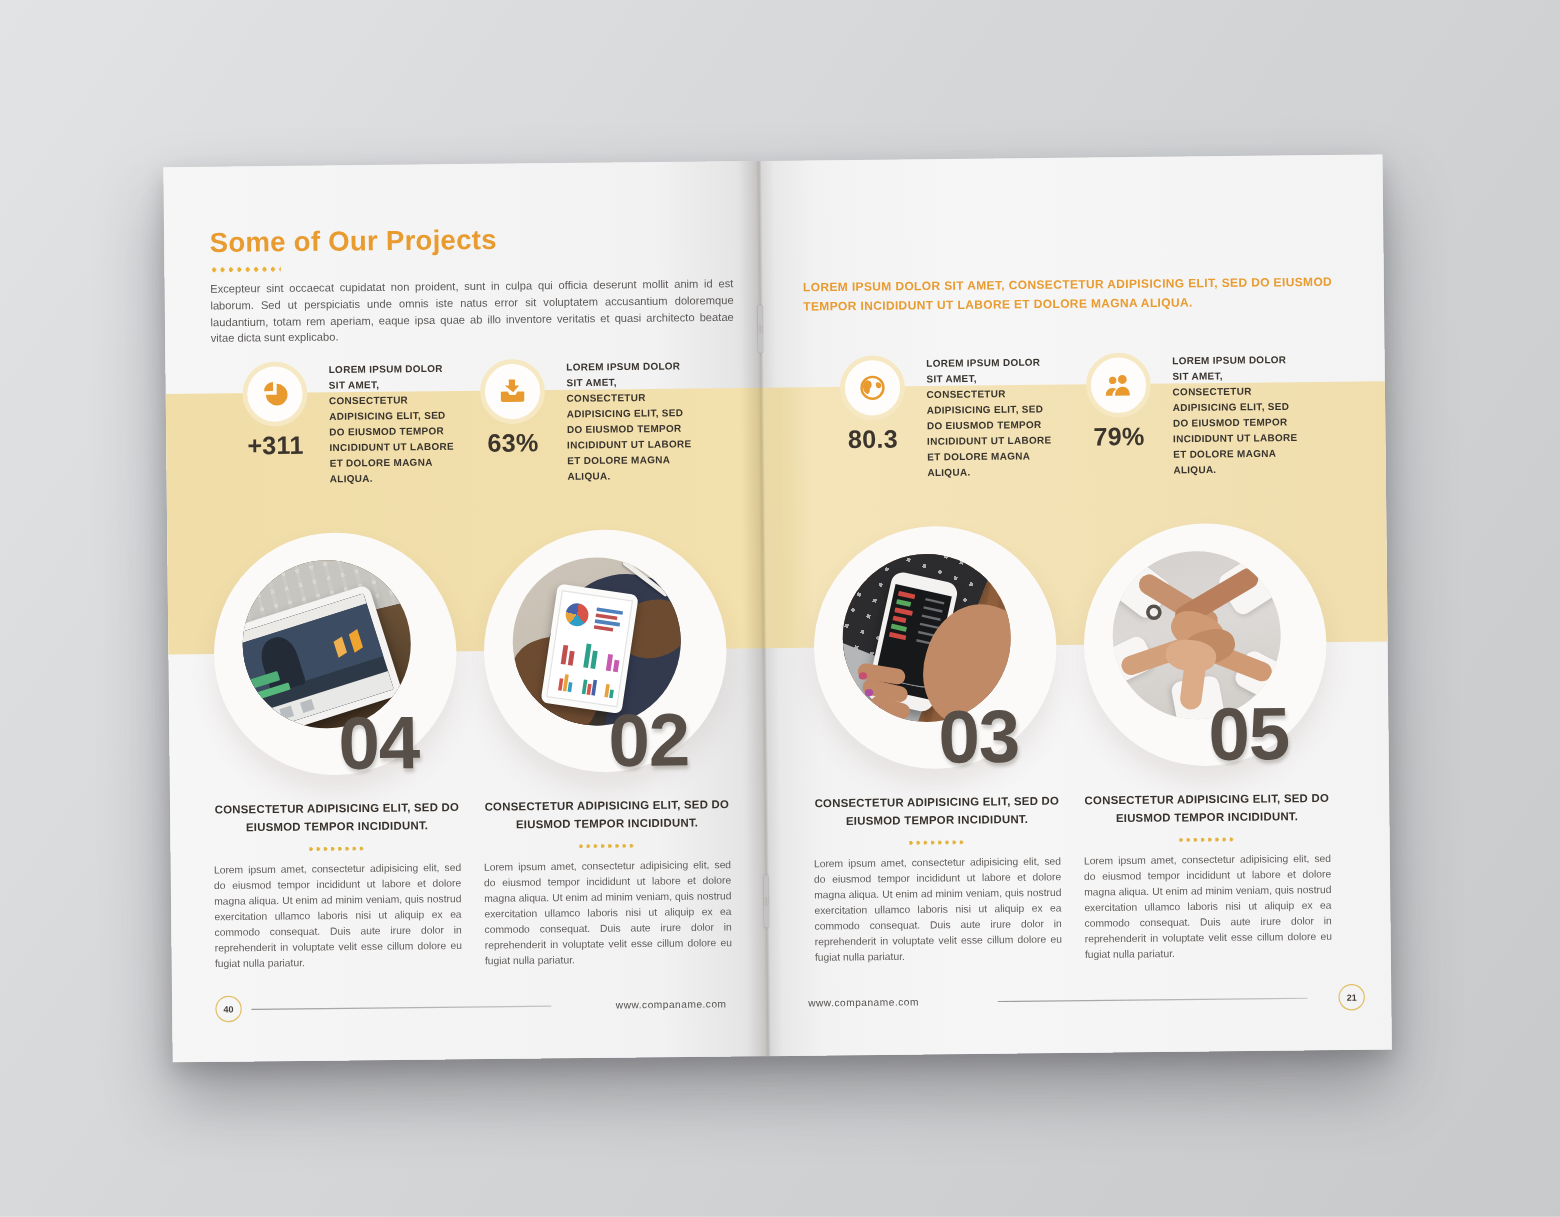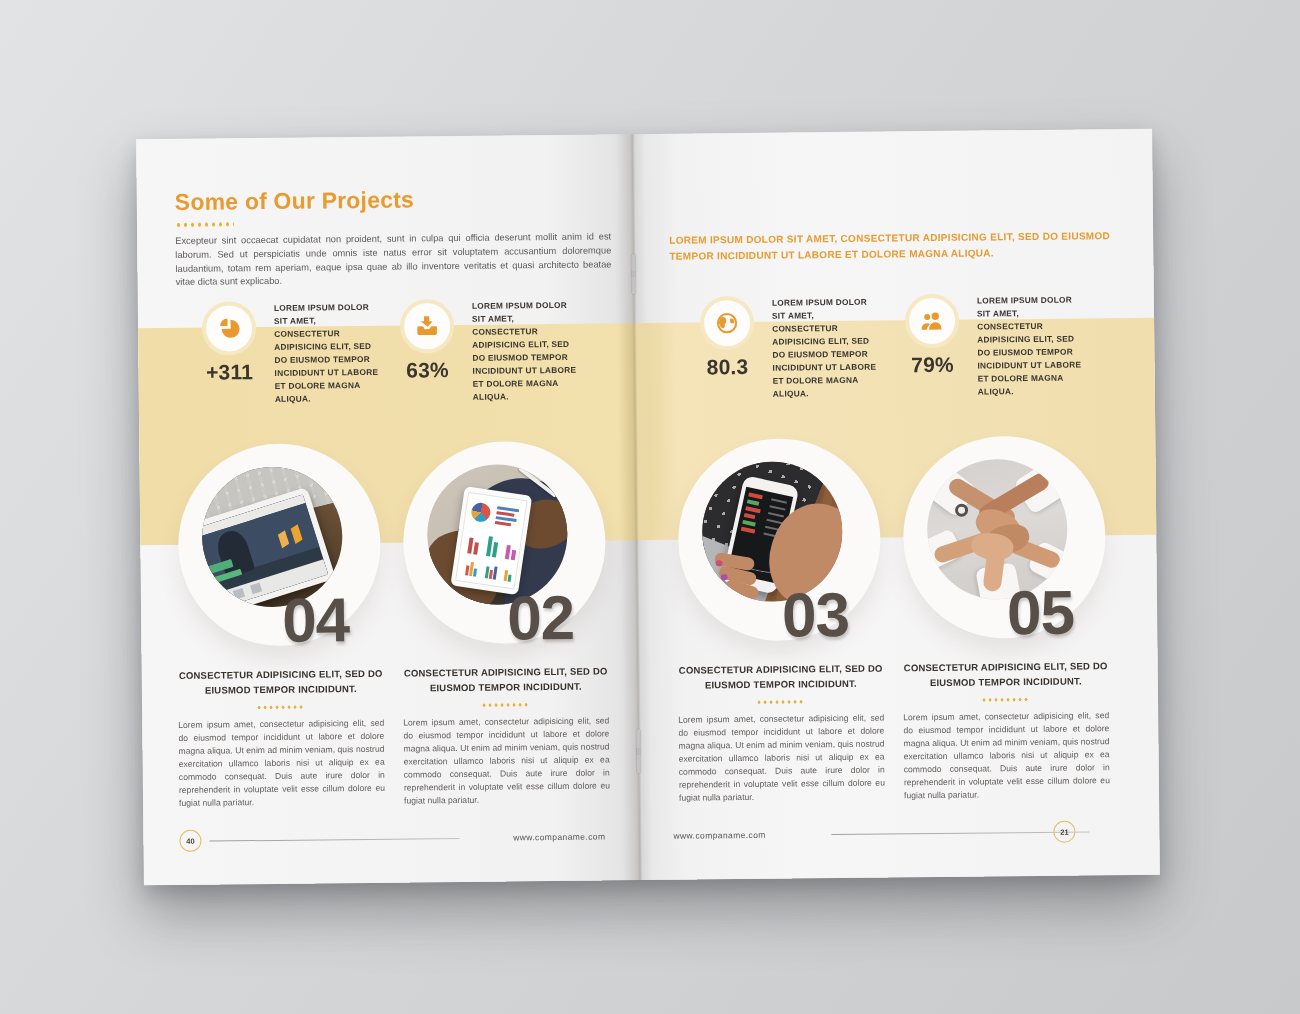--- a/index.html
+++ b/index.html
@@ -104,21 +104,21 @@
     font-size:8.6px; line-height:1.52; color:#605d5a; text-align:justify;
   }
 
   
   .pagenum-circle{
     position:absolute; width:22px; height:22px; border-radius:50%; z-index:10;
     border:1.5px solid #e2bf63; display:flex; align-items:center; justify-content:center;
     font-size:7.5px; font-weight:bold; color:#453f37; background:transparent;
   }
   .pn-left{ left:36px; top:691px; }
-  .pn-right{ left:910px; top:691px; }
+  .pn-right{ left:972px; top:691px; }
   .footer-line{ position:absolute; height:1px; top:702px; z-index:10;
     background:linear-gradient(to right,#9e9d9b,#c4c3c1); }
   .fl-left{ left:66px; width:250px; }
   .fl-right{ left:688px; width:258px; }
   .website{ position:absolute; top:697px; z-index:10; font-size:8.5px; color:#55534f; letter-spacing:0.4px; }
   .ws-left{ left:340px; width:122px; text-align:right; }
   .ws-right{ left:530px; width:130px; text-align:left; }
 
   
   .ph1{ background:linear-gradient(215deg,#7a5c3e 0%,#55402b 45%,#3b2c1e 100%); }

